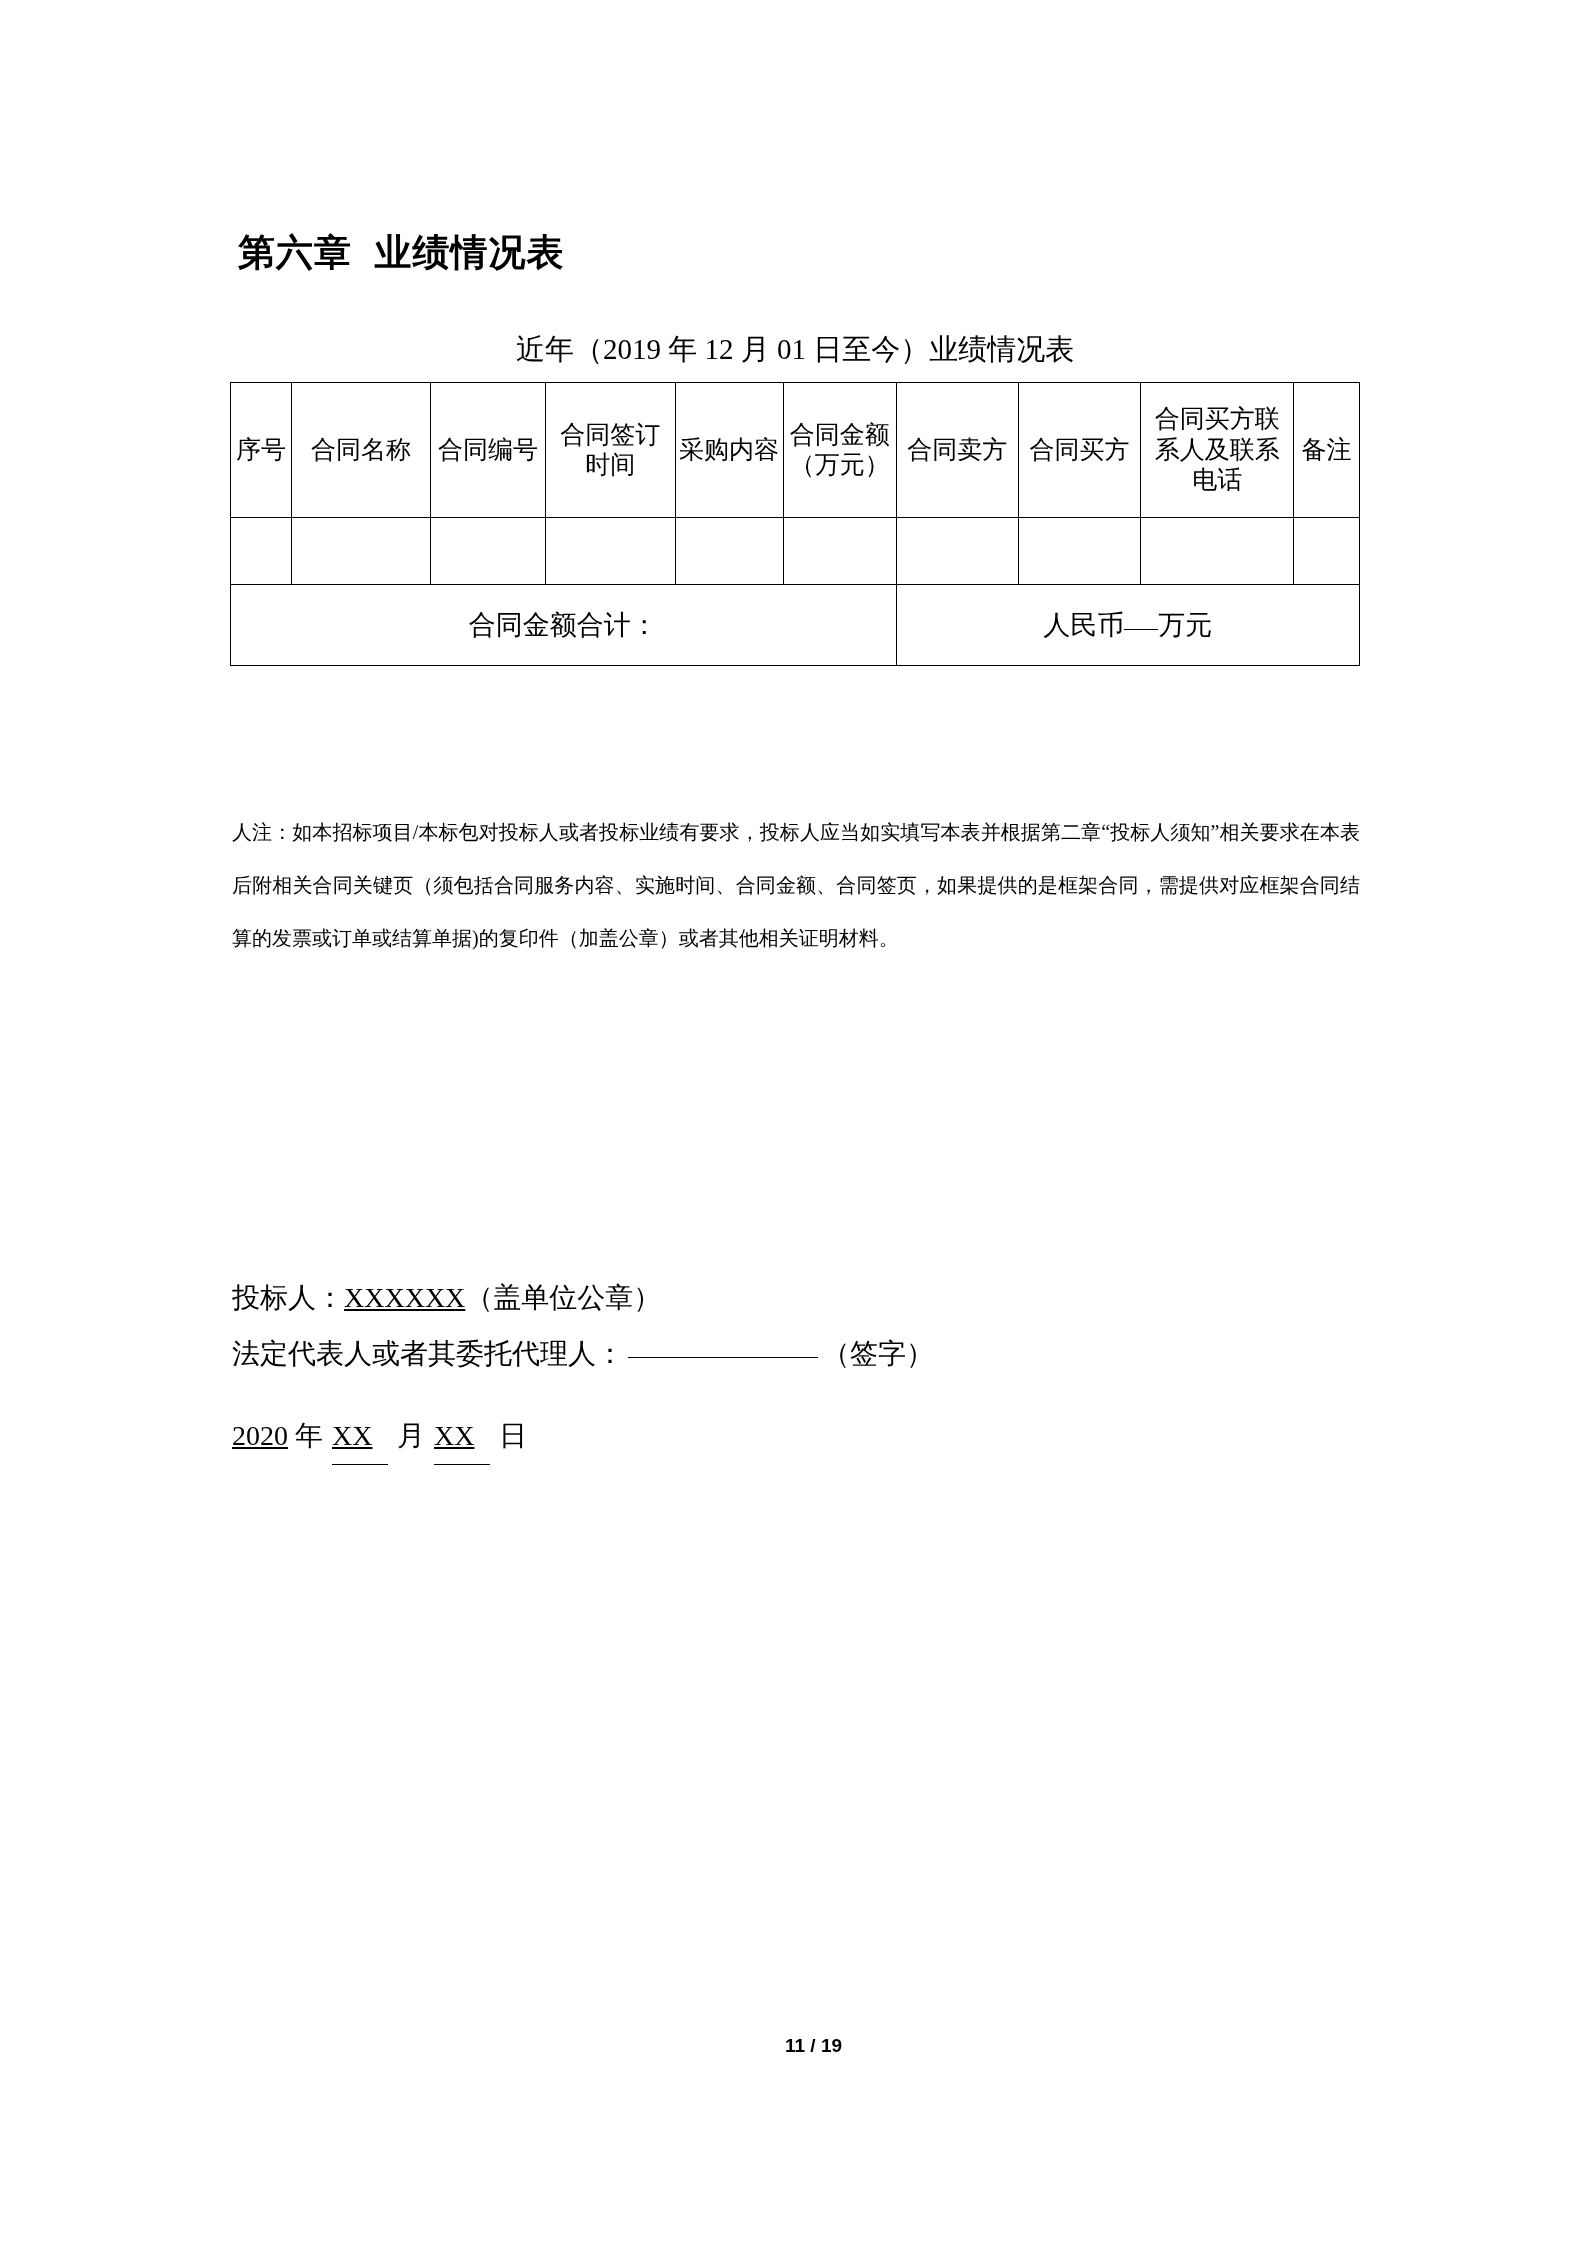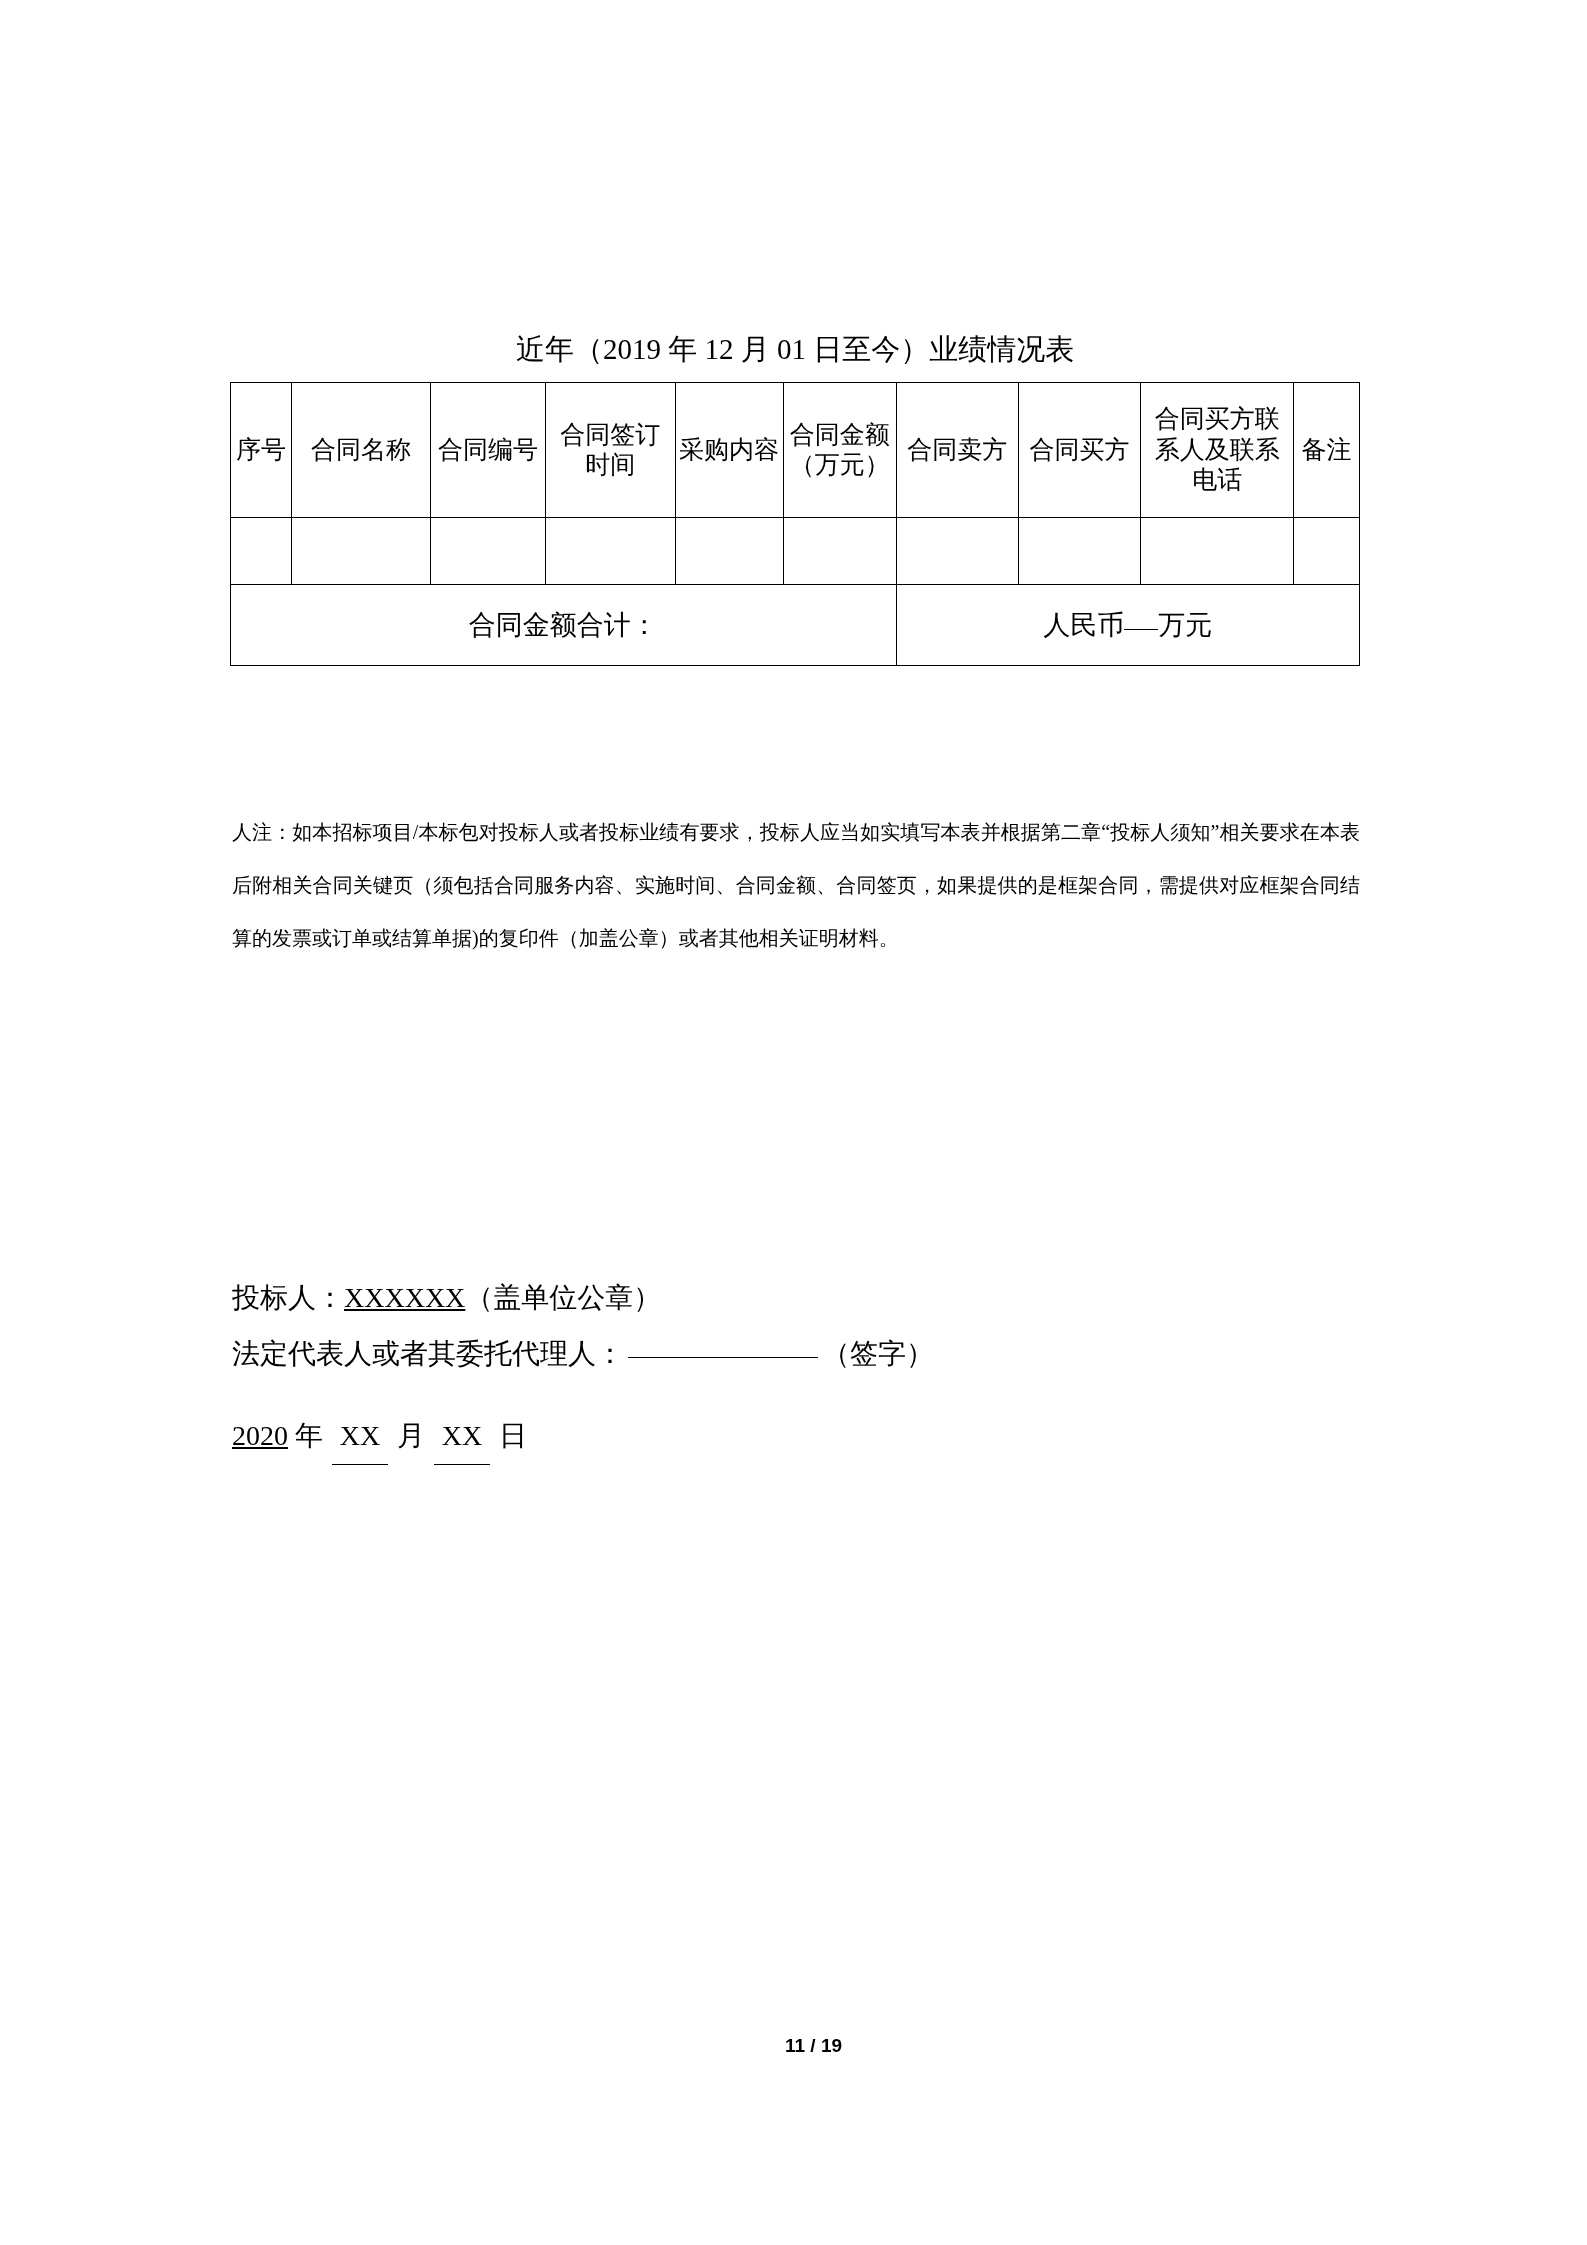--- a/index.html
+++ b/index.html
@@ -124,42 +124,44 @@
     border-bottom: 1.6px solid #000;
     width: 190px;
     height: 1px;
     vertical-align: 5px;
     margin: 0 4px;
   }
   .u-small {
     display: inline-block;
     border-bottom: 1.6px solid #000;
     min-width: 56px;
-    text-align: center;
+    text-align: left;
     margin: 0 2px;
+    text-decoration: underline;
   }
 
   
   .footer {
     position: absolute;
     left: 0;
     top: 2035px;
     width: 1587px;
     text-align: center;
     font-family: "Liberation Sans", "DejaVu Sans", sans-serif;
     font-size: 19px;
     font-weight: bold;
     padding-left: 20px;
   }
 </style>
 </head>
 <body>
 
 <div class="page">
 
+  <div class="chapter-title">第六章  业绩情况表</div>
 
   <div class="table-caption"><span>近年（</span><span class="u">2019</span><span> 年 </span><span class="u">12</span><span> 月 </span><span class="u">01</span><span> 日至今</span><span>）业绩情况表</span></div>
 
   <table class="perf-table">
     <colgroup>
       <col class="col-seq">
         <col class="col-name">
         <col class="col-code">
         <col class="col-date">
         <col class="col-content">

